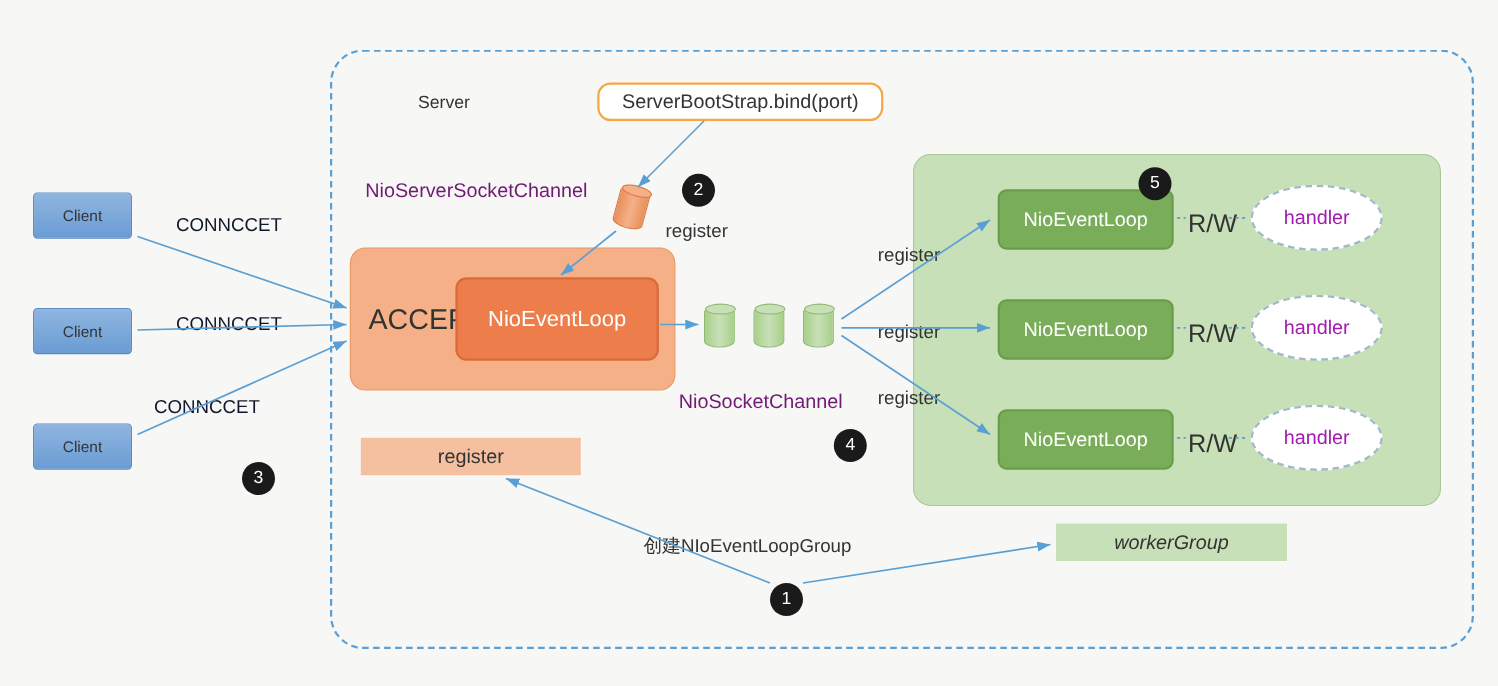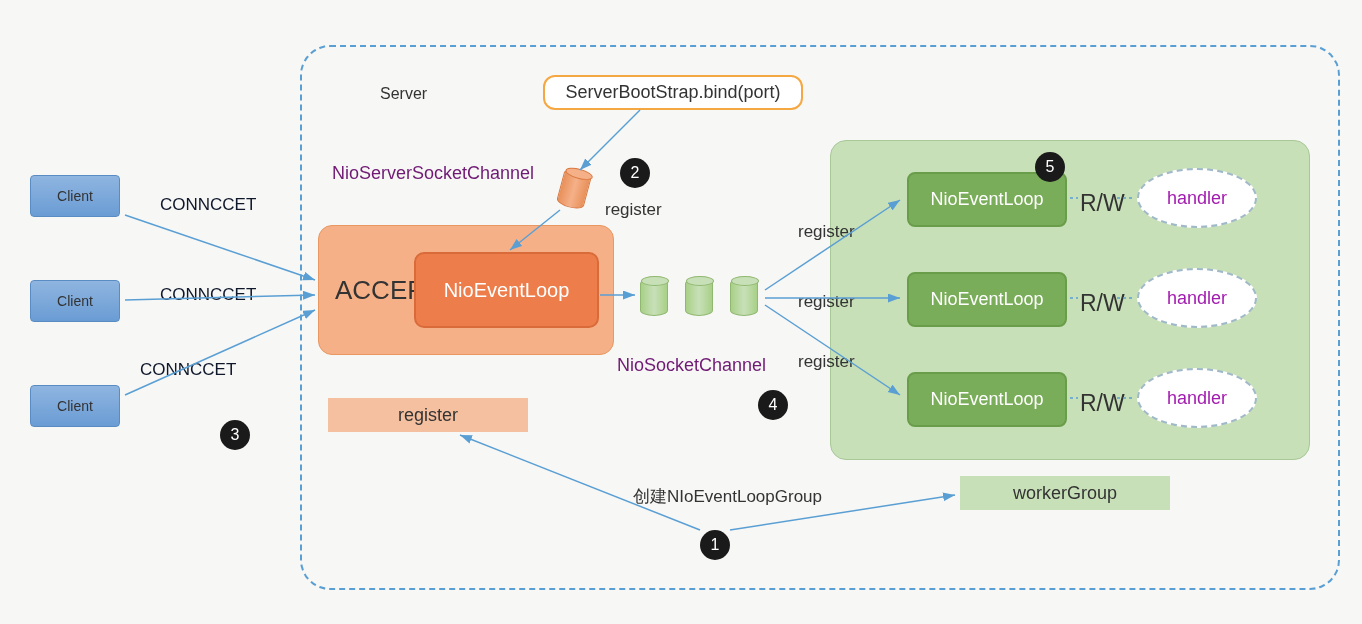--- a/index.html
+++ b/index.html
@@ -157,20 +157,21 @@
   left: 960px;
   top: 476px;
   width: 210px;
   height: 34px;
   background: #c8e0b8;
   display: flex;
   align-items: center;
   justify-content: center;
   font-size: 18px;
   color: #333;
+  font-style: italic;
 }
 .step-badge {
   position: absolute;
   width: 30px;
   height: 30px;
   background: #1a1a1a;
   border-radius: 50%;
   display: flex;
   align-items: center;
   justify-content: center;
@@ -281,21 +282,21 @@
 <div class="handler-ellipse" style="left:1137px; top:168px;">handler</div>
 <div class="handler-ellipse" style="left:1137px; top:268px;">handler</div>
 <div class="handler-ellipse" style="left:1137px; top:368px;">handler</div>
 
 <div class="register-label" style="left:798px; top:222px;">register</div>
 <div class="register-label" style="left:798px; top:292px;">register</div>
 <div class="register-label" style="left:798px; top:352px;">register</div>
 
 <div class="workergroup-box">workerGroup</div>
 
-<div class="create-label" style="left:585px; top:485px;margin-left:48px;">创建NIoEventLoopGroup</div>
+<div class="create-label" style="left:585px; top:485px;">创建NIoEventLoopGroup</div>
 
 <div class="step-badge" style="left:700px; top:530px;">1</div>
 <div class="step-badge" style="left:620px; top:158px;">2</div>
 <div class="step-badge" style="left:220px; top:420px;">3</div>
 <div class="step-badge" style="left:758px; top:390px;">4</div>
 <div class="step-badge" style="left:1035px; top:152px;">5</div>
 
 <svg class="arrows">
   <defs>
     <marker id="arrowblue" markerWidth="10" markerHeight="10" refX="8" refY="3" orient="auto">

